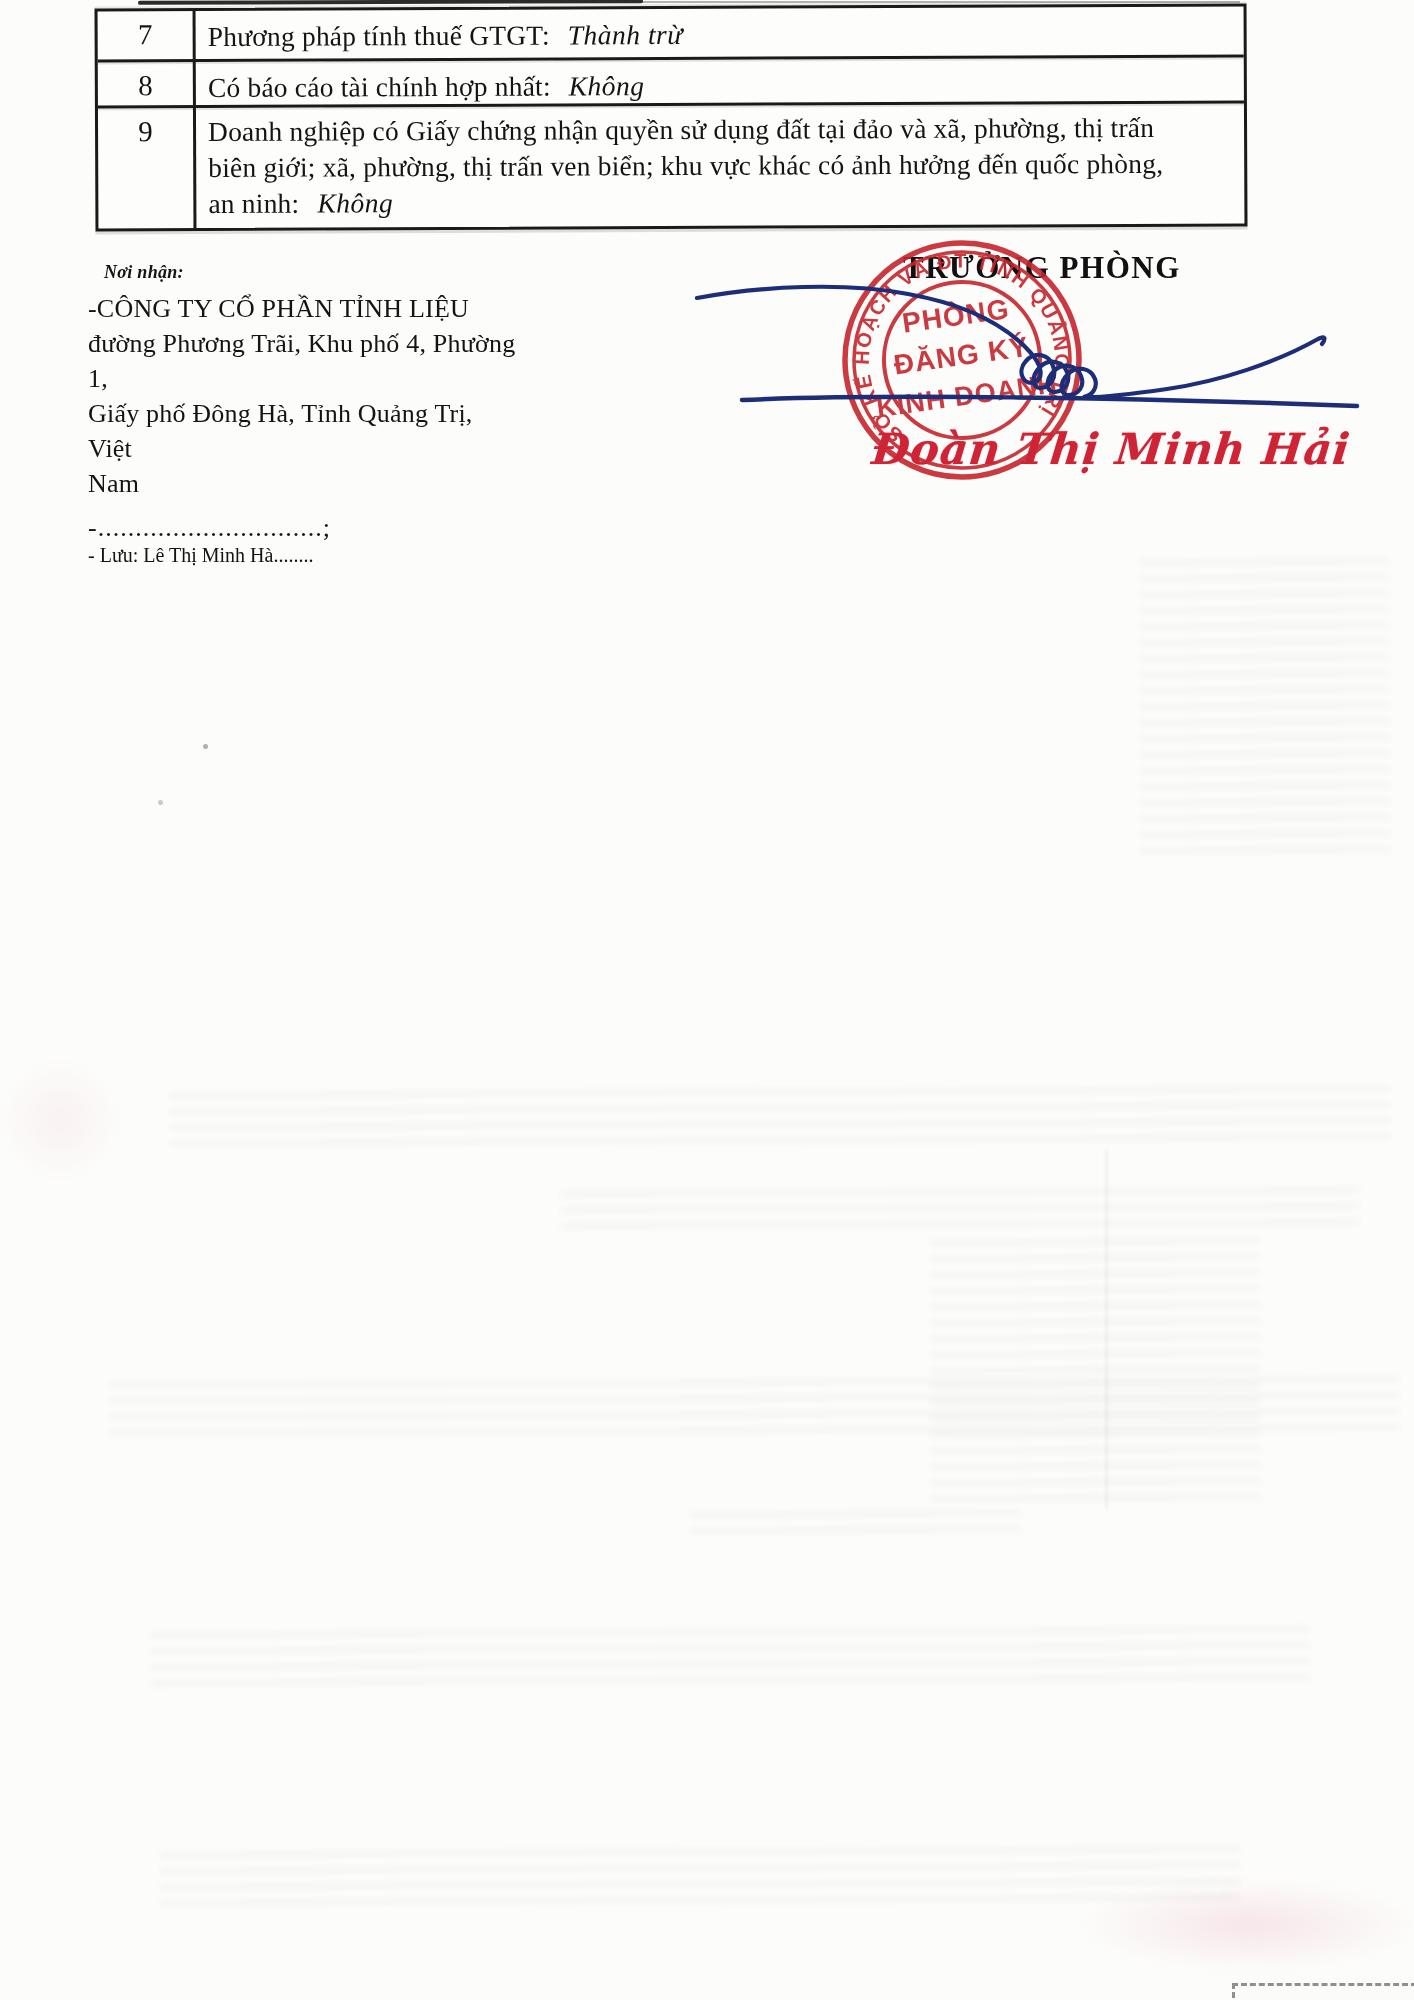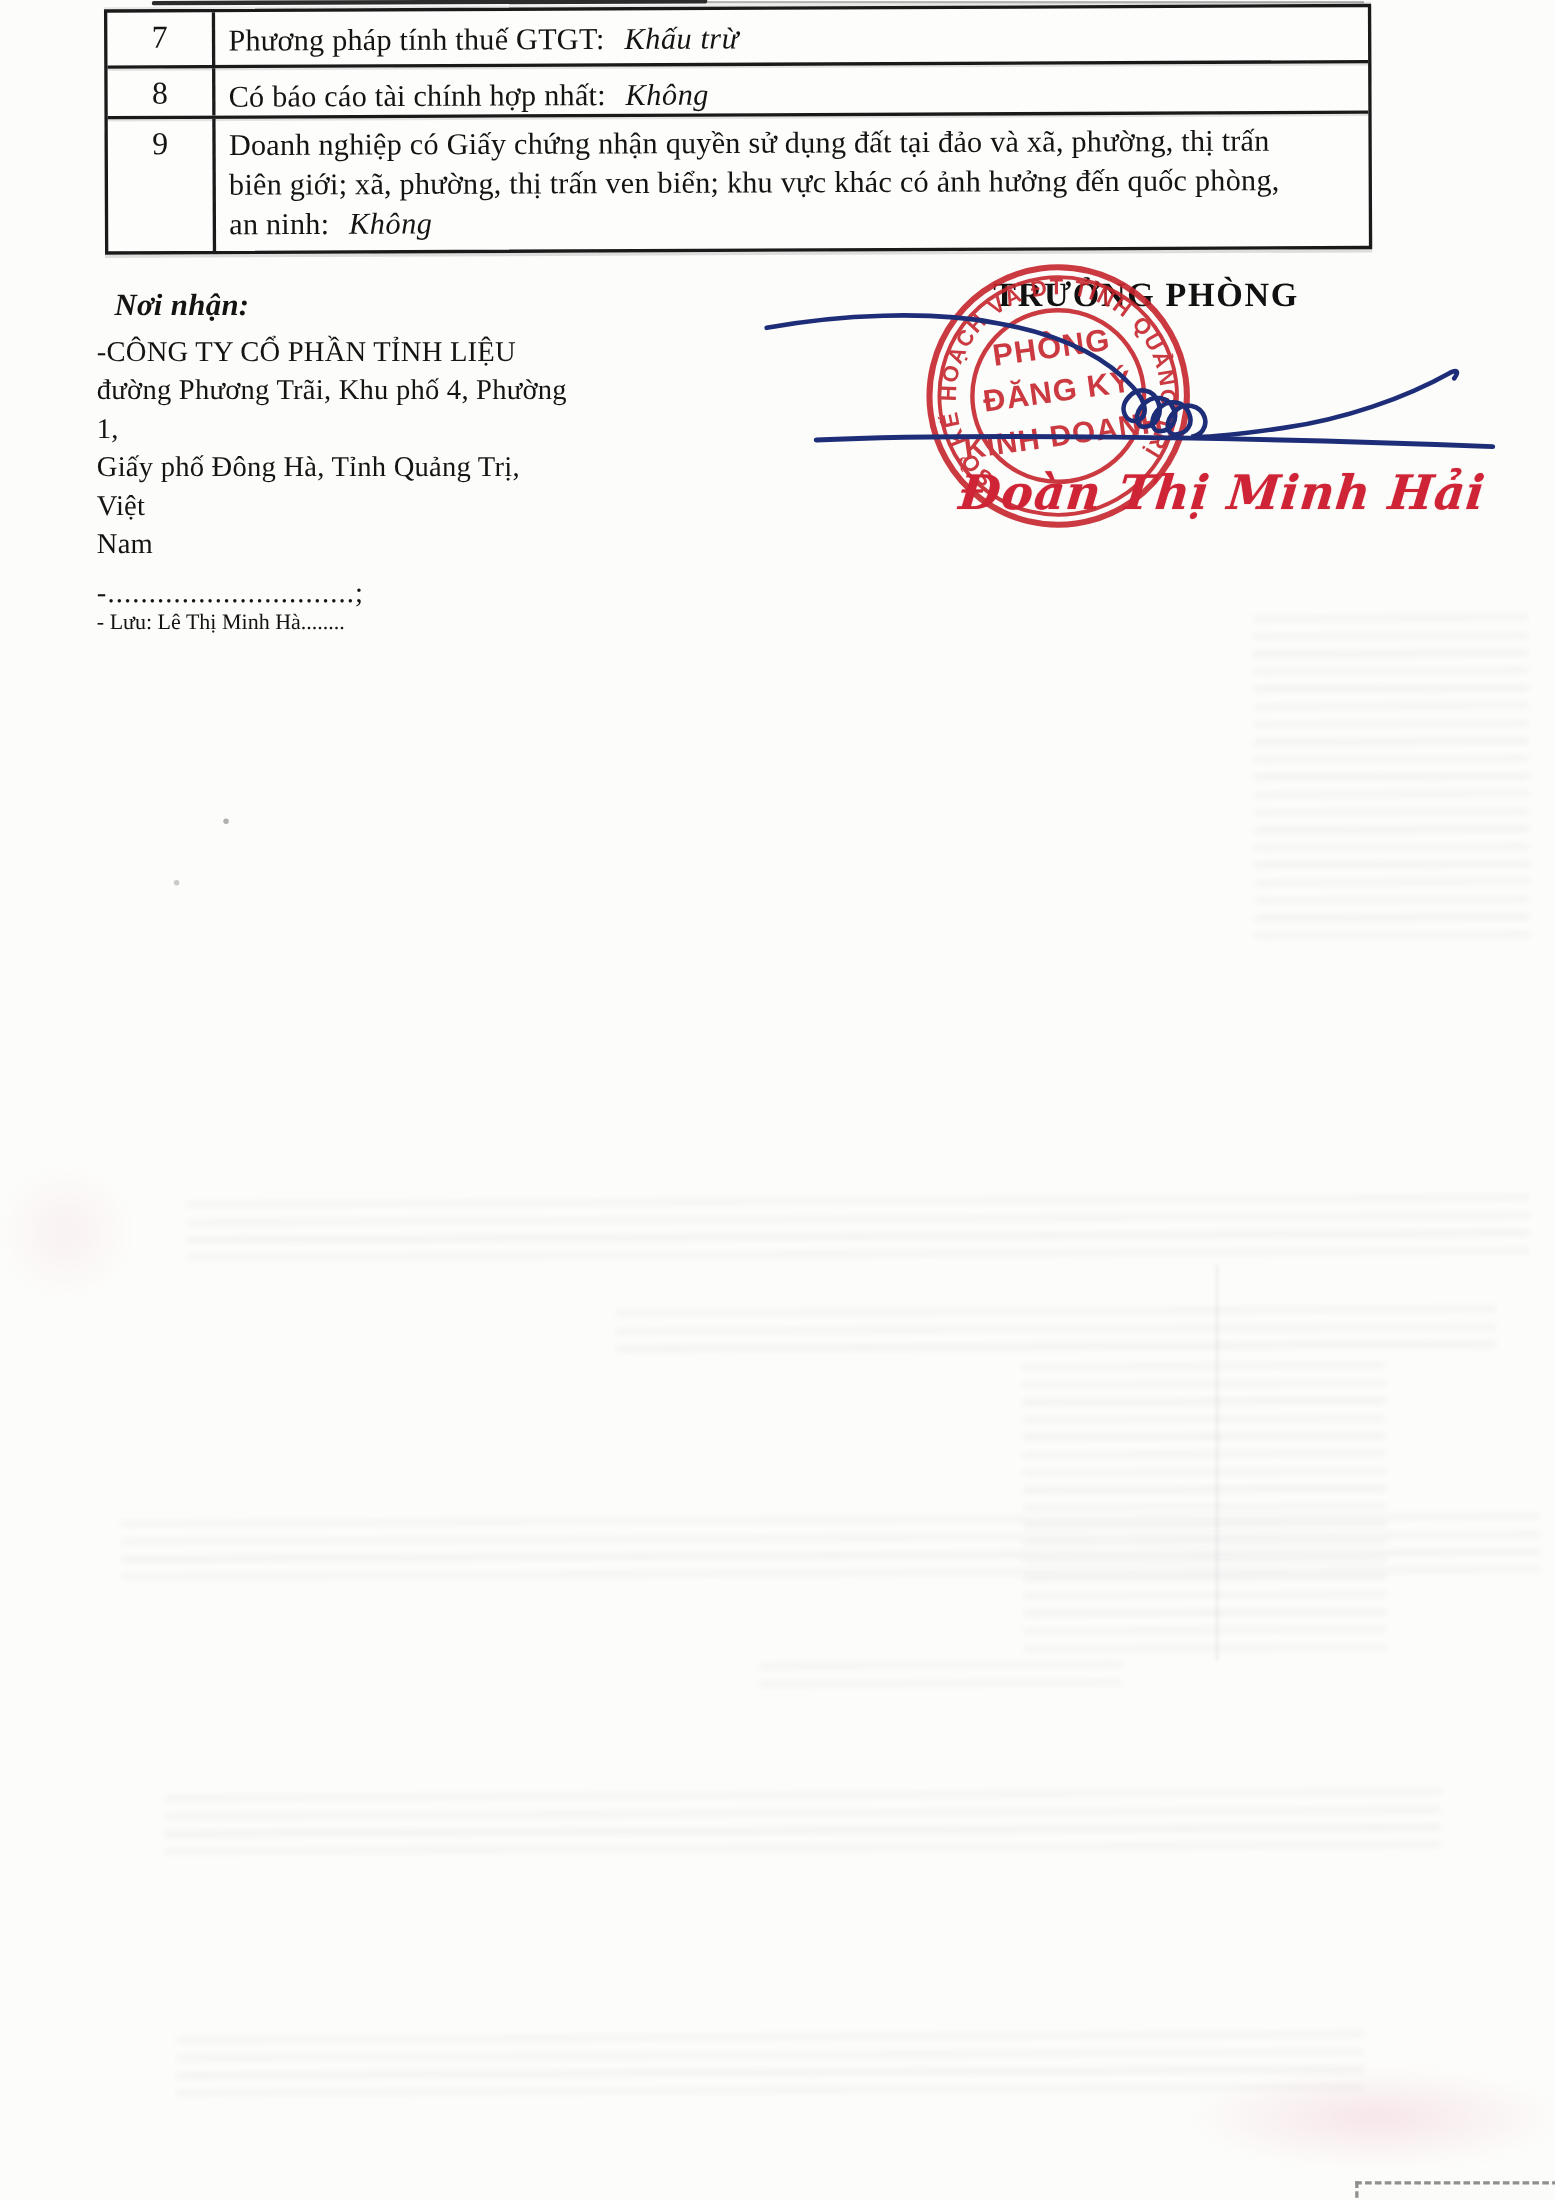--- a/index.html
+++ b/index.html
@@ -47,21 +47,21 @@
   }
   .row-7 .t-content, .row-8 .t-content{padding-top:8px;padding-bottom:8px;}
   .row-7{height:51px;box-sizing:border-box;}
   .row-8{height:46px;box-sizing:border-box;}
   .row-9{min-height:110px;}
   .t-val{font-style:italic;margin-left:18px;letter-spacing:.5px;}
 
   
   .recipients{left:88px;top:262px;width:430px;}
   .rec-heading{
-    font-size:28px;font-weight:bold;font-style:italic;
+    font-size:18px;font-weight:bold;font-style:italic;
     margin-left:16px;margin-bottom:8px;letter-spacing:.3px;
   }
   .rec-line{font-size:26px;line-height:35px;letter-spacing:.2px;}
   .rec-dots{font-size:26px;margin-top:12px;letter-spacing:1px;}
   .rec-archive{font-size:20px;margin-top:1px;}
 
   
   .sig-title{
     left:903px;top:250px;
     font-size:31px;font-weight:bold;letter-spacing:1.5px;
@@ -103,21 +103,21 @@
 <body>
 
 <div class="abs top-fragment"></div>
 <div class="abs top-fragment-light"></div>
 
 <div class="abs doc-table">
 
   <div class="t-row row-7">
     <div class="t-num">7</div>
     <div class="t-content">
-      <span>Phương pháp tính thuế GTGT:</span><span class="t-val">Khấu trừ</span>
+      <span>Phương pháp tính thuế GTGT:</span><span class="t-val">Thành trừ</span>
     </div>
   </div>
 
   <div class="t-row row-8">
     <div class="t-num">8</div>
     <div class="t-content">
       <span>Có báo cáo tài chính hợp nhất:</span><span class="t-val">Không</span>
     </div>
   </div>
 

